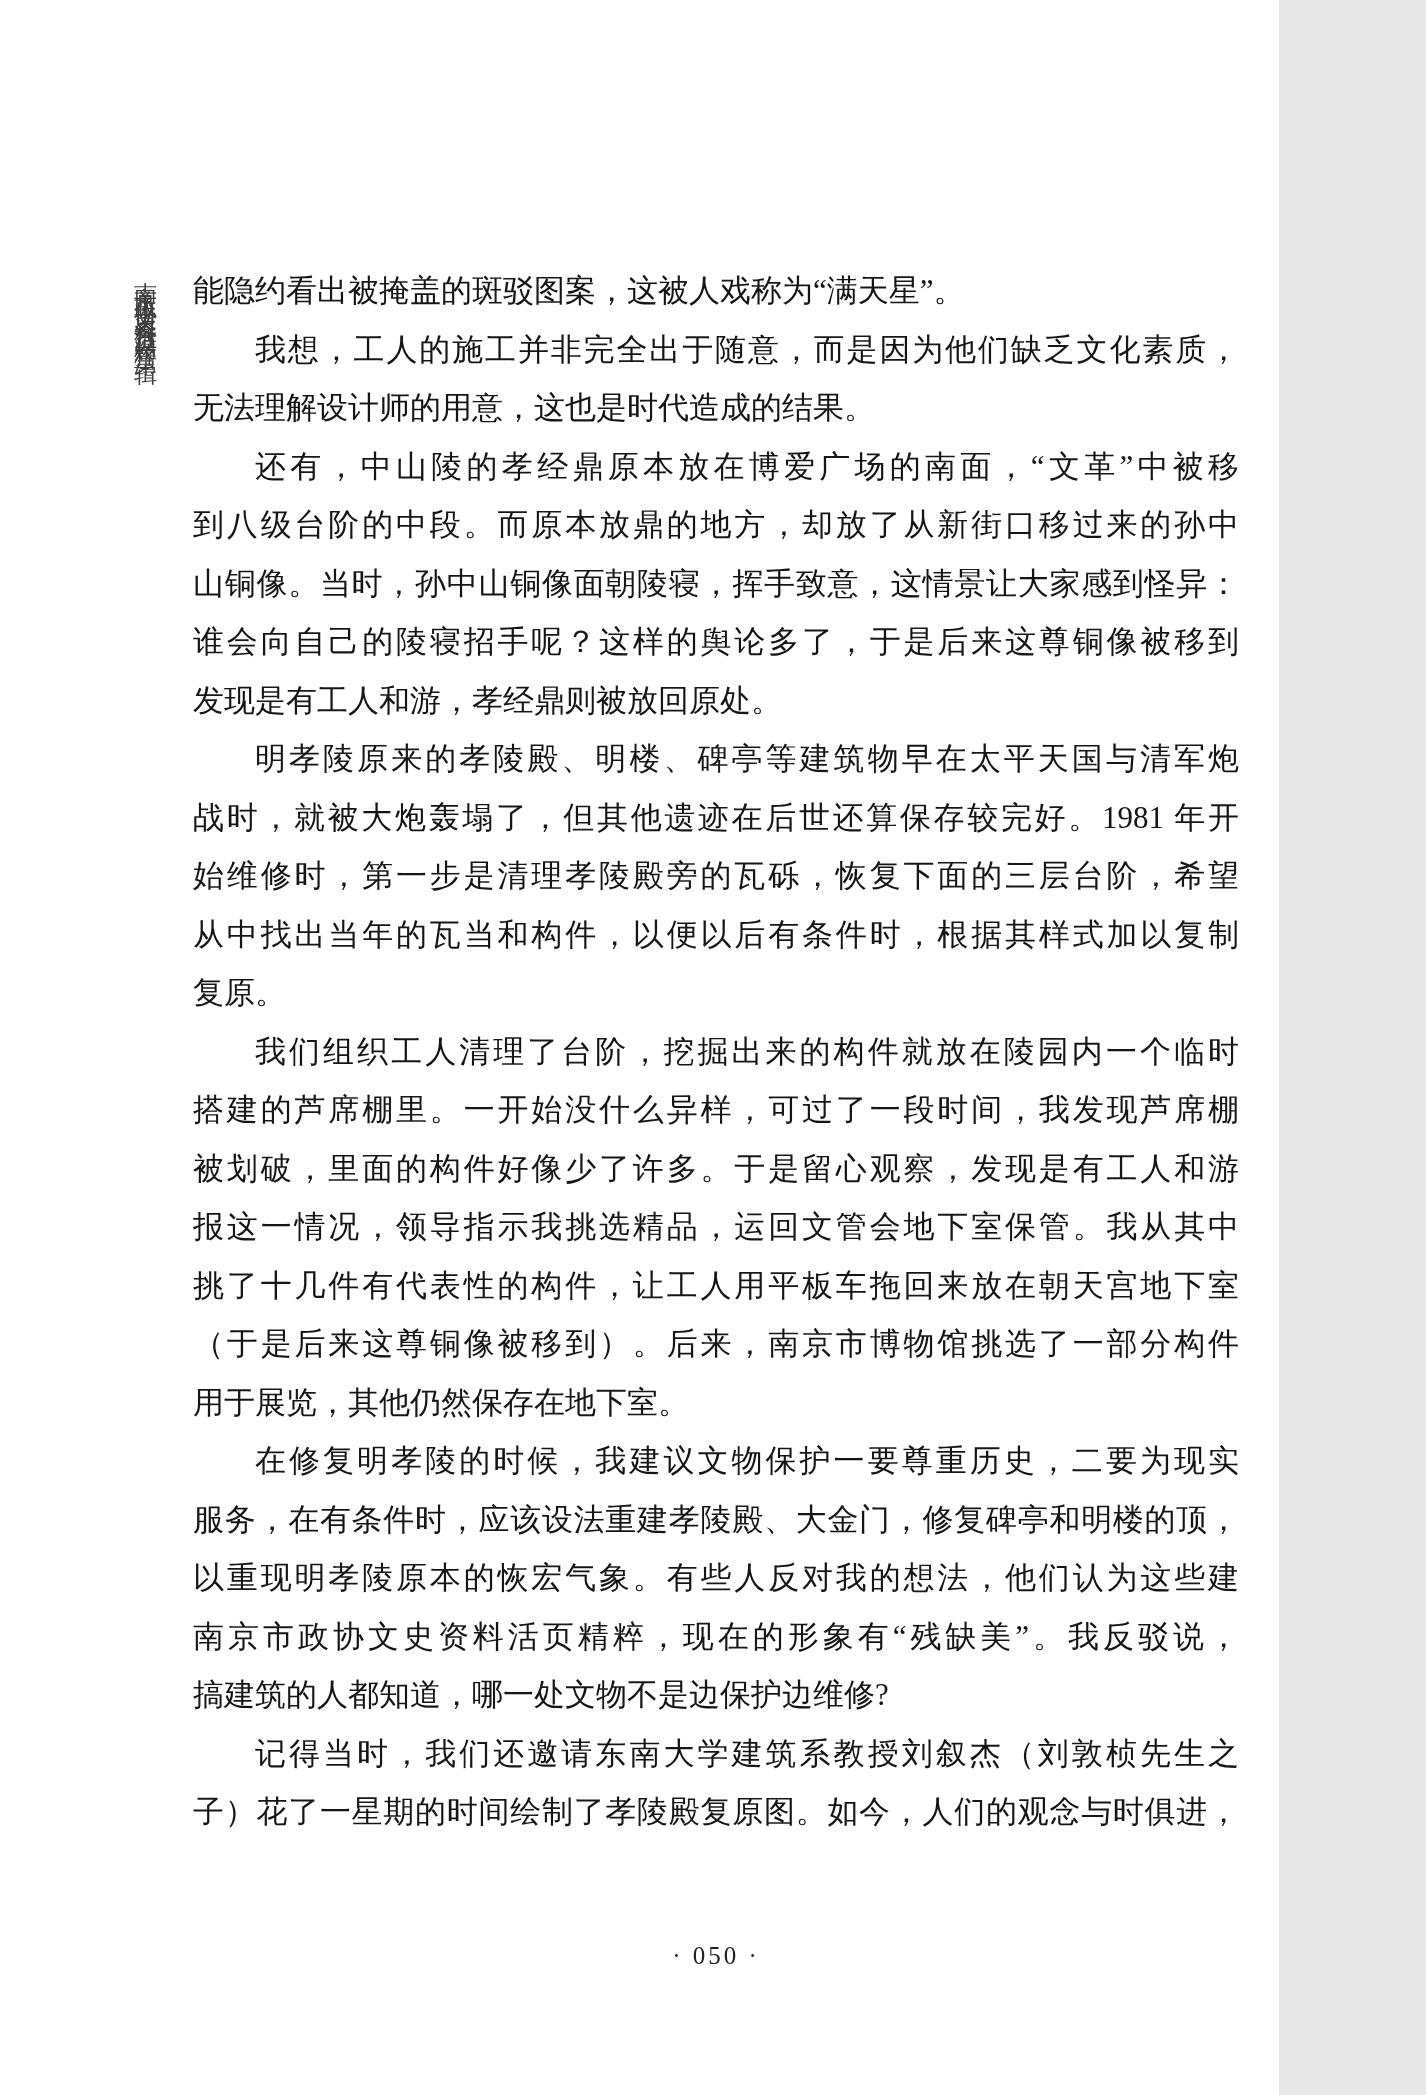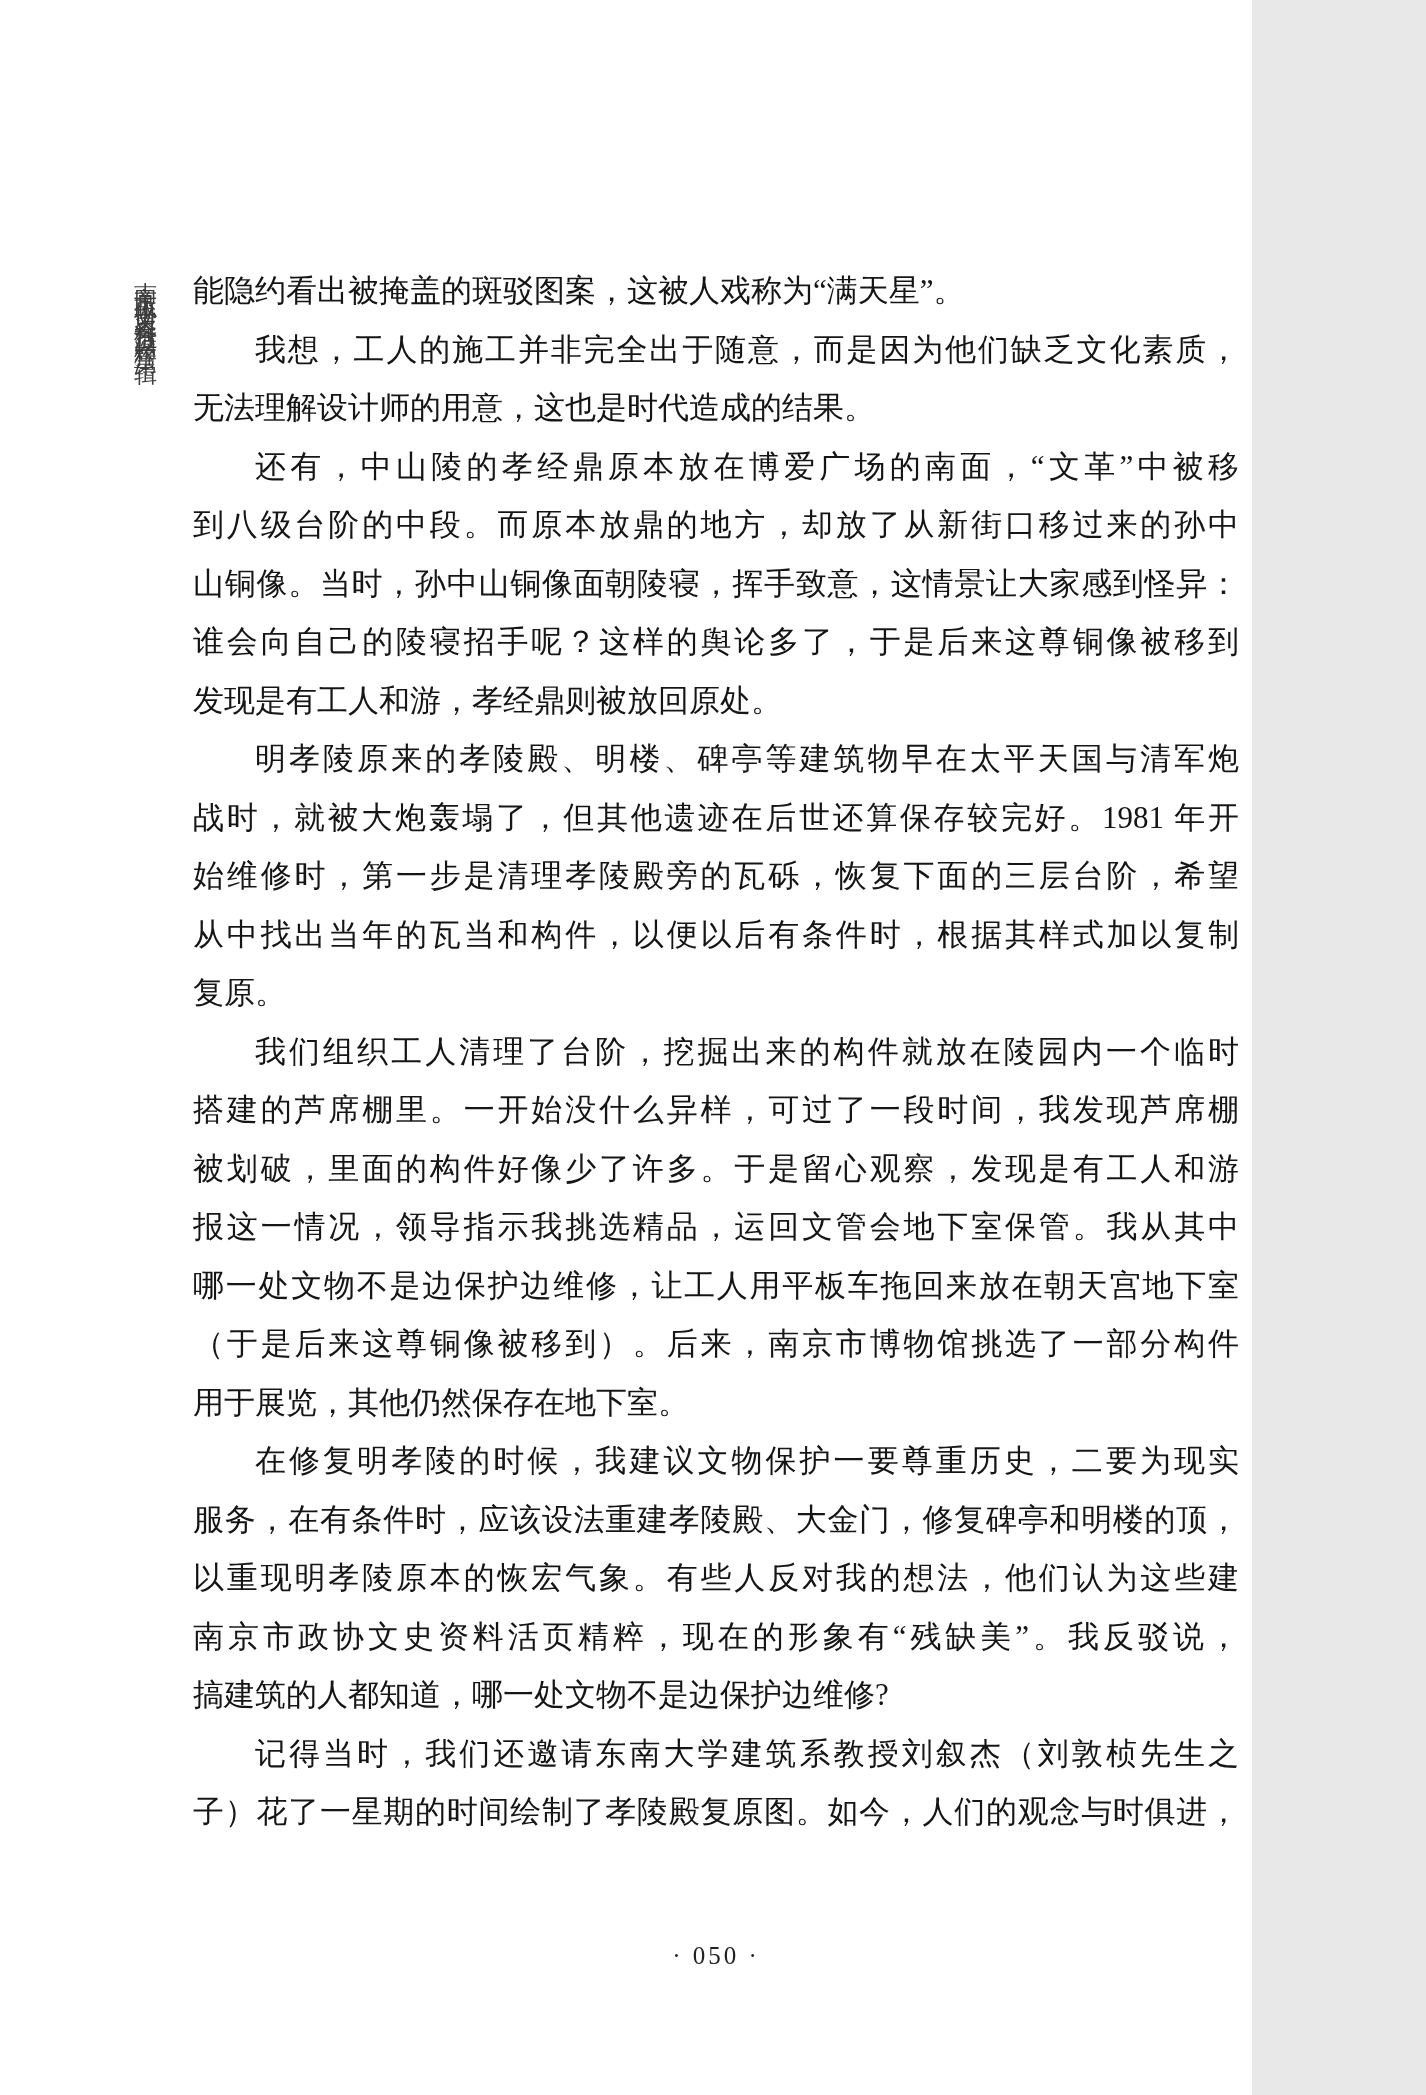--- a/index.html
+++ b/index.html
@@ -3,20 +3,21 @@
 <meta charset="utf-8">
 <style>
   html, body { margin: 0; padding: 0; background: #e8e8e8; }
   .page {
     position: relative;
     width: 1252px;
     height: 2095px;
     background: #ffffff;
     font-family: "Liberation Serif", serif;
     overflow: hidden;
+    padding-left: 27px;
   }
   .margin-title {
     position: absolute;
     left: 130px;
     top: 264px;
     writing-mode: vertical-rl;
     font-size: 23px;
     letter-spacing: 5px;
     color: #3c3c3c;
     white-space: nowrap;
@@ -68,21 +69,21 @@
       <div class="line para-end">发现是有工人和游，孝经鼎则被放回原处。</div>
       <div class="line indent">明孝陵原来的孝陵殿、明楼、碑亭等建筑物早在太平天国与清军炮</div>
       <div class="line">战时，就被大炮轰塌了，但其他遗迹在后世还算保存较完好。1981 年开</div>
       <div class="line">始维修时，第一步是清理孝陵殿旁的瓦砾，恢复下面的三层台阶，希望</div>
       <div class="line">从中找出当年的瓦当和构件，以便以后有条件时，根据其样式加以复制</div>
       <div class="line para-end">复原。</div>
       <div class="line indent">我们组织工人清理了台阶，挖掘出来的构件就放在陵园内一个临时</div>
       <div class="line">搭建的芦席棚里。一开始没什么异样，可过了一段时间，我发现芦席棚</div>
       <div class="line">被划破，里面的构件好像少了许多。于是留心观察，发现是有工人和游</div>
       <div class="line">报这一情况，领导指示我挑选精品，运回文管会地下室保管。我从其中</div>
-      <div class="line">哪一处文物不是边保护边维修，让工人用平板车拖回来放在朝天宫地下室</div>
+      <div class="line">挑了十几件有代表性的构件，让工人用平板车拖回来放在朝天宫地下室</div>
       <div class="line">（于是后来这尊铜像被移到）。后来，南京市博物馆挑选了一部分构件</div>
       <div class="line para-end">用于展览，其他仍然保存在地下室。</div>
       <div class="line indent">在修复明孝陵的时候，我建议文物保护一要尊重历史，二要为现实</div>
       <div class="line">服务，在有条件时，应该设法重建孝陵殿、大金门，修复碑亭和明楼的顶，</div>
       <div class="line">以重现明孝陵原本的恢宏气象。有些人反对我的想法，他们认为这些建</div>
       <div class="line">南京市政协文史资料活页精粹，现在的形象有“残缺美”。我反驳说，</div>
       <div class="line para-end">搞建筑的人都知道，哪一处文物不是边保护边维修?</div>
       <div class="line indent">记得当时，我们还邀请东南大学建筑系教授刘叙杰（刘敦桢先生之</div>
       <div class="line">子）花了一星期的时间绘制了孝陵殿复原图。如今，人们的观念与时俱进，</div>
     </div>

